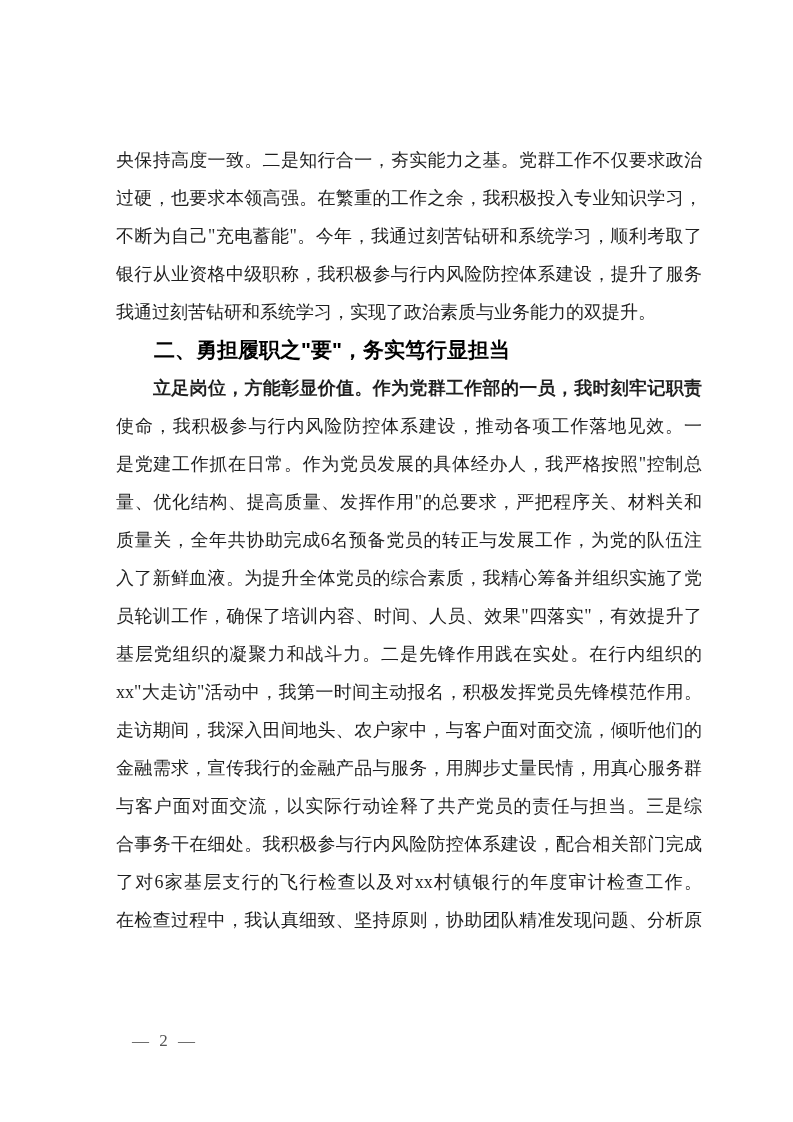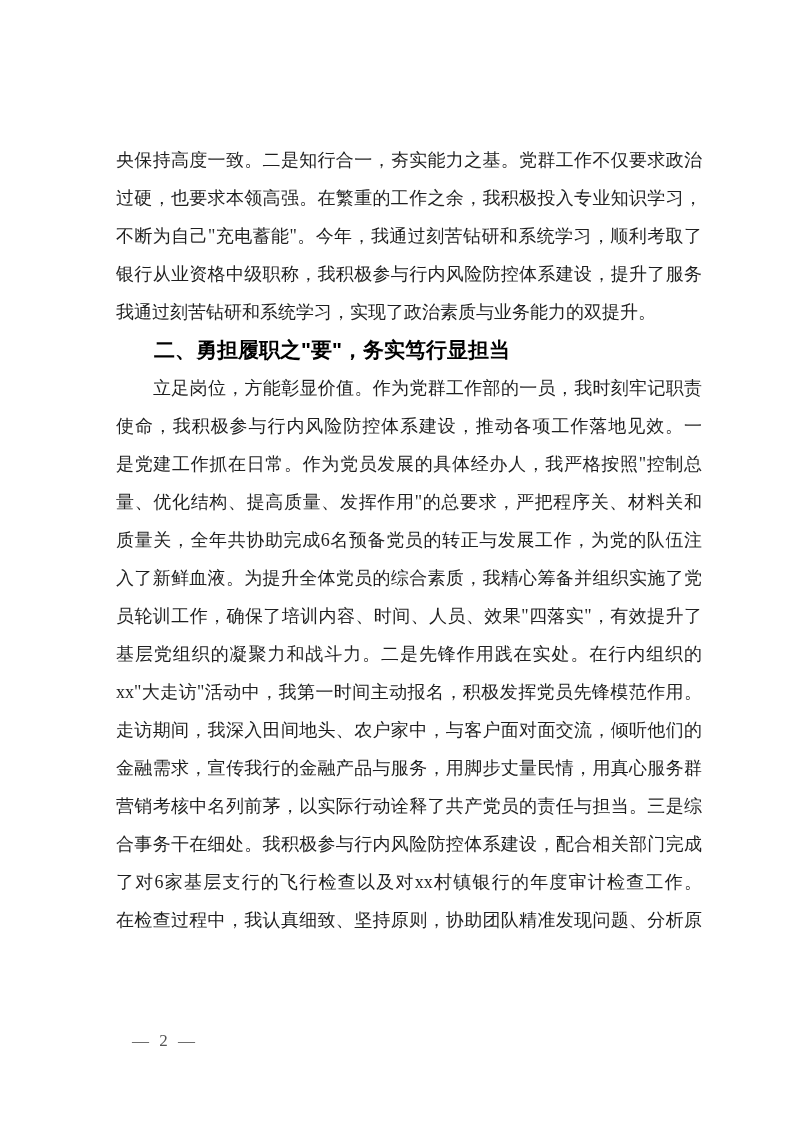--- a/index.html
+++ b/index.html
@@ -29,20 +29,21 @@
     text-align: justify;
     text-align-last: justify;
     overflow: hidden;
     white-space: nowrap;
   }
   .line.end {
     text-align-last: left;
   }
   .line.indent {
     text-indent: 37px;
+    font-weight: bold;
   }
   .heading {
     height: 38px;
     line-height: 38px;
     font-size: 21px;
     font-weight: bold;
     color: #000000;
     font-family: "Liberation Sans", "DejaVu Sans", sans-serif;
     text-indent: 38px;
     white-space: nowrap;
@@ -76,21 +77,21 @@
     <div class="line">使命，我积极参与行内风险防控体系建设，推动各项工作落地见效。一</div>
     <div class="line">是党建工作抓在日常。作为党员发展的具体经办人，我严格按照"控制总</div>
     <div class="line">量、优化结构、提高质量、发挥作用"的总要求，严把程序关、材料关和</div>
     <div class="line">质量关，全年共协助完成6名预备党员的转正与发展工作，为党的队伍注</div>
     <div class="line">入了新鲜血液。为提升全体党员的综合素质，我精心筹备并组织实施了党</div>
     <div class="line">员轮训工作，确保了培训内容、时间、人员、效果"四落实"，有效提升了</div>
     <div class="line">基层党组织的凝聚力和战斗力。二是先锋作用践在实处。在行内组织的</div>
     <div class="line">xx"大走访"活动中，我第一时间主动报名，积极发挥党员先锋模范作用。</div>
     <div class="line">走访期间，我深入田间地头、农户家中，与客户面对面交流，倾听他们的</div>
     <div class="line">金融需求，宣传我行的金融产品与服务，用脚步丈量民情，用真心服务群</div>
-    <div class="line">营销考核中名列前茅，以实际行动诠释了共产党员的责任与担当。三是综</div>
+    <div class="line">与客户面对面交流，以实际行动诠释了共产党员的责任与担当。三是综</div>
     <div class="line">合事务干在细处。我积极参与行内风险防控体系建设，配合相关部门完成</div>
     <div class="line">了对6家基层支行的飞行检查以及对xx村镇银行的年度审计检查工作。</div>
     <div class="line">在检查过程中，我认真细致、坚持原则，协助团队精准发现问题、分析原</div>
 
   </div>
 
   <div class="footer">— 2 —</div>
 </div>
 
 </body></html>

